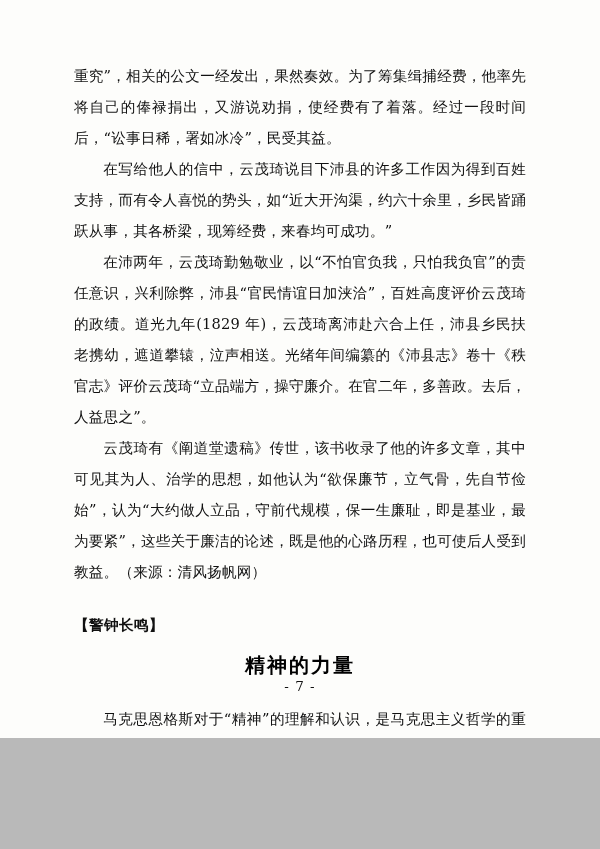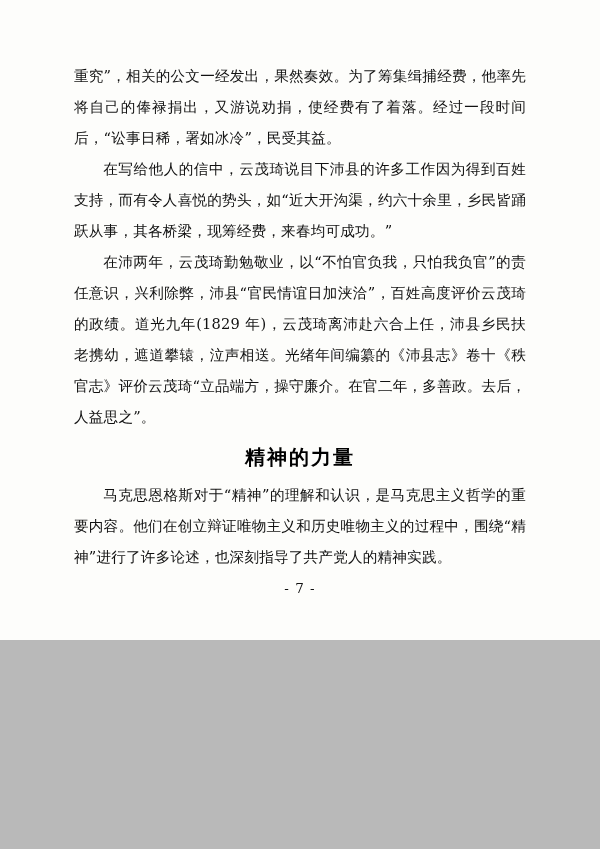--- a/index.html
+++ b/index.html
@@ -6,21 +6,21 @@
     margin: 0;
     padding: 0;
     background: #b9b9b9;
   }
   body {
     font-family: "DejaVu Serif", "Liberation Serif", serif;
   }
   .page {
     position: relative;
     width: 600px;
-    height: 640px;
+    height: 738px;
     background: #fdfdfb;
     box-sizing: border-box;
     overflow: hidden;
   }
   .content {
     position: absolute;
     left: 74px;
     top: 60px;
     width: 452px;
   }
@@ -40,21 +40,21 @@
   .section-marker {
     margin-top: 22px;
     font-size: 14.6px;
     line-height: 31px;
     color: #111;
     font-weight: bold;
     letter-spacing: 0.4px;
   }
   .article-title {
     margin-top: 12px;
-    margin-bottom: 8px;
+    margin-bottom: 24px;
     text-align: center;
     font-size: 20px;
     font-weight: bold;
     letter-spacing: 2px;
     color: #000;
     font-family: "DejaVu Serif", "Liberation Serif", serif;
   }
   .page-number {
     position: absolute;
     left: 0;
@@ -68,21 +68,23 @@
 </style>
 </head>
 <body>
 
 <div class="page">
   <div class="content">
 
     <p class="body-par no-indent">重究”，相关的公文一经发出，果然奏效。为了筹集缉捕经费，他率先将自己的俸禄捐出，又游说劝捐，使经费有了着落。经过一段时间后，“讼事日稀，署如冰冷”，民受其益。</p>
     <p class="body-par">在写给他人的信中，云茂琦说目下沛县的许多工作因为得到百姓支持，而有令人喜悦的势头，如“近大开沟渠，约六十余里，乡民皆踊跃从事，其各桥梁，现筹经费，来春均可成功。”</p>
     <p class="body-par">在沛两年，云茂琦勤勉敬业，以“不怕官负我，只怕我负官”的责任意识，兴利除弊，沛县“官民情谊日加浃洽”，百姓高度评价云茂琦的政绩。道光九年(1829 年)，云茂琦离沛赴六合上任，沛县乡民扶老携幼，遮道攀辕，泣声相送。光绪年间编纂的《沛县志》卷十《秩官志》评价云茂琦“立品端方，操守廉介。在官二年，多善政。去后，人益思之”。</p>
+    <p class="body-par">云茂琦有《阐道堂遗稿》传世，该书收录了他的许多文章，其中可见其为人、治学的思想，如他认为“欲保廉节，立气骨，先自节俭始”，认为“大约做人立品，守前代规模，保一生廉耻，即是基业，最为要紧”，这些关于廉洁的论述，既是他的心路历程，也可使后人受到教益。（来源：清风扬帆网）</p>
 
+    <div class="section-marker">【警钟长鸣】</div>
 
     <div class="article-title">精神的力量</div>
 
     <p class="body-par">马克思恩格斯对于“精神”的理解和认识，是马克思主义哲学的重要内容。他们在创立辩证唯物主义和历史唯物主义的过程中，围绕“精神”进行了许多论述，也深刻指导了共产党人的精神实践。</p>
   </div>
 
   <div class="page-number">- 7 -</div>
 </div>
 
 </body></html>

